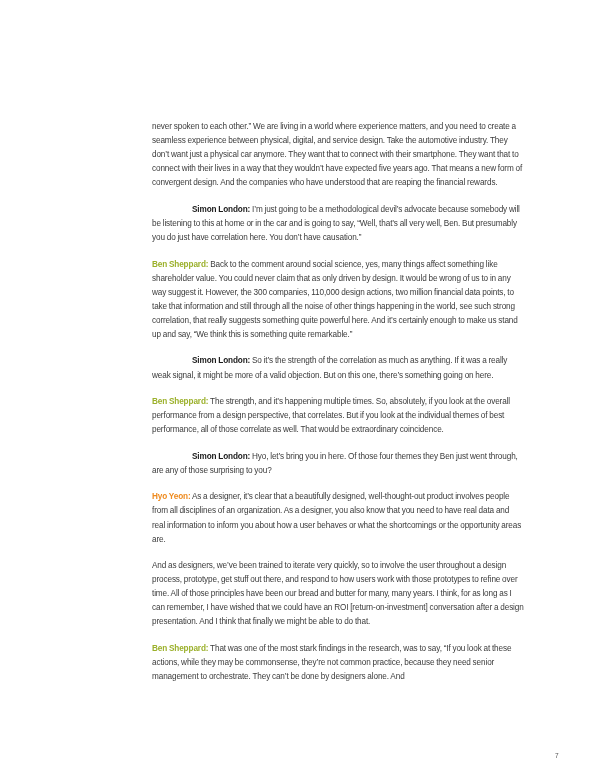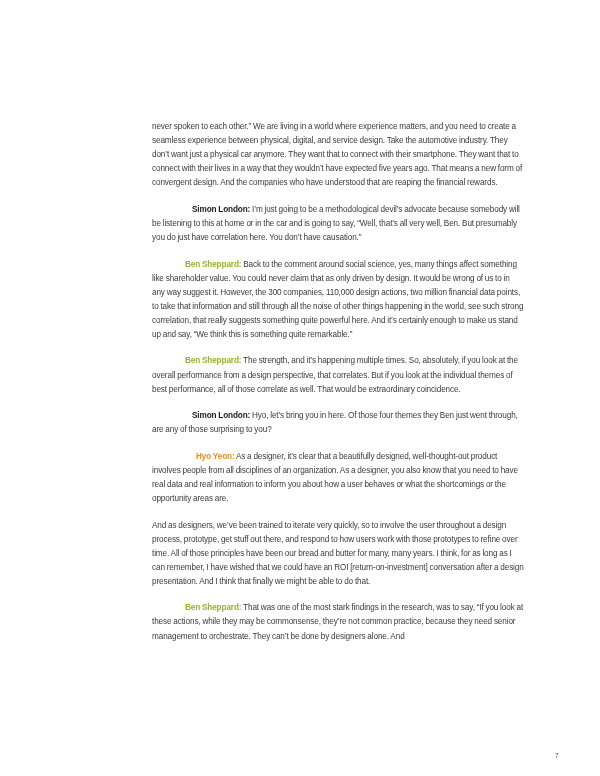--- a/index.html
+++ b/index.html
@@ -26,22 +26,22 @@
       line-height: 14.1px;
       margin: 0 0 12.4px 0;
       letter-spacing: -0.12px;
       word-spacing: -0.3px;
       color: #3b3b3b;
     }
     .speaker {
       font-weight: bold;
     }
     .speaker-simon { color: #1a1a1a; padding-left: 40px; }
-    .speaker-ben { color: #9bb02a; margin-left: 33px; }
-    .speaker-hyo { color: #ee8a1e; margin-left: 44px; }
+    .speaker-ben { color: #9bb02a; }
+    .speaker-hyo { color: #ee8a1e; }
     .page-number {
       position: absolute;
       left: 555px;
       top: 752px;
       font-size: 6.5px;
       color: #555555;
     }
   </style>
 </head>
 <body>
@@ -50,20 +50,23 @@
   <p class="para">
     <span>never spoken to each other.” We are living in a world where experience matters, and you need to create a seamless experience between physical, digital, and service design. Take the automotive industry. They don’t want just a physical car anymore. They want that to connect with their smartphone. They want that to connect with their lives in a way that they wouldn’t have expected five years ago. That means a new form of convergent design. And the companies who have understood that are reaping the financial rewards.</span>
   </p>
   <p class="para">
     <span class="speaker speaker-simon">Simon London:</span><span> I’m just going to be a methodological devil’s advocate because somebody will be listening to this at home or in the car and is going to say, “Well, that’s all very well, Ben. But presumably you do just have correlation here. You don’t have causation.”</span>
   </p>
   <p class="para">
     <span class="speaker speaker-ben">Ben Sheppard:</span><span> Back to the comment around social science, yes, many things affect something like shareholder value. You could never claim that as only driven by design. It would be wrong of us to in any way suggest it. However, the 300 companies, 110,000 design actions, two million financial data points, to take that information and still through all the noise of other things happening in the world, see such strong correlation, that really suggests something quite powerful here. And it’s certainly enough to make us stand up and say, “We think this is something quite remarkable.”</span>
   </p>
   <p class="para">
+    <span class="speaker speaker-simon">Simon London:</span><span> So it’s the strength of the correlation as much as anything. If it was a really weak signal, it might be more of a valid objection. But on this one, there’s something going on here.</span>
+  </p>
+  <p class="para">
     <span class="speaker speaker-ben">Ben Sheppard:</span><span> The strength, and it’s happening multiple times. So, absolutely, if you look at the overall performance from a design perspective, that correlates. But if you look at the individual themes of best performance, all of those correlate as well. That would be extraordinary coincidence.</span>
   </p>
   <p class="para">
     <span class="speaker speaker-simon">Simon London:</span><span>  Hyo, let’s bring you in here. Of those four themes they Ben just went through, are any of those surprising to you?</span>
   </p>
   <p class="para">
     <span class="speaker speaker-hyo">Hyo Yeon:</span><span> As a designer, it’s clear that a beautifully designed, well-thought-out product involves people from all disciplines of an organization. As a designer, you also know that you need to have real data and real information to inform you about how a user behaves or what the shortcomings or the opportunity areas are.</span>
   </p>
   <p class="para">
     <span>And as designers, we’ve been trained to iterate very quickly, so to involve the user throughout a design process, prototype, get stuff out there, and respond to how users work with those prototypes to refine over time. All of those principles have been our bread and butter for many, many years. I think, for as long as I can remember, I have wished that we could have an ROI [return-on-investment] conversation after a design presentation. And I think that finally we might be able to do that.</span>

